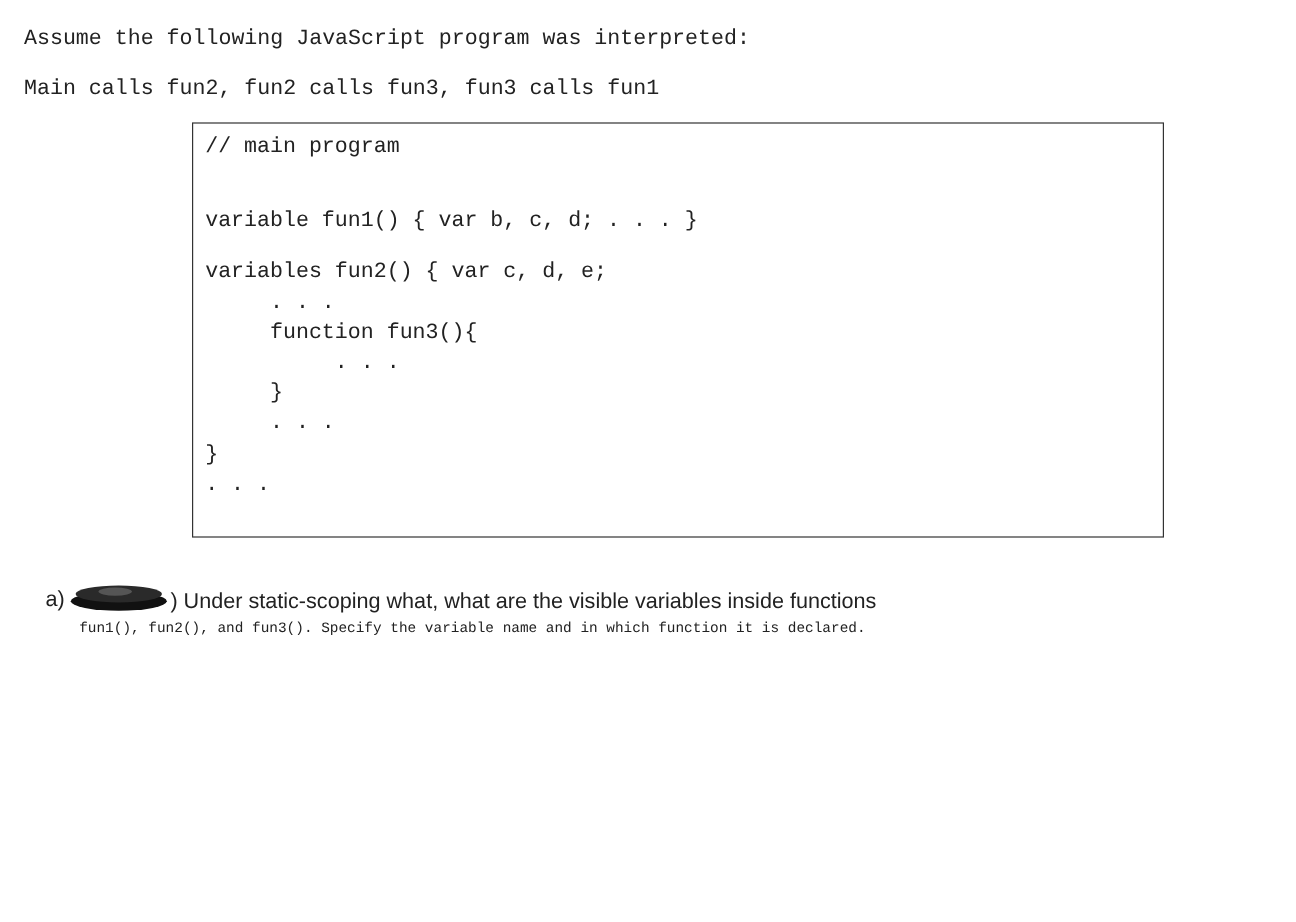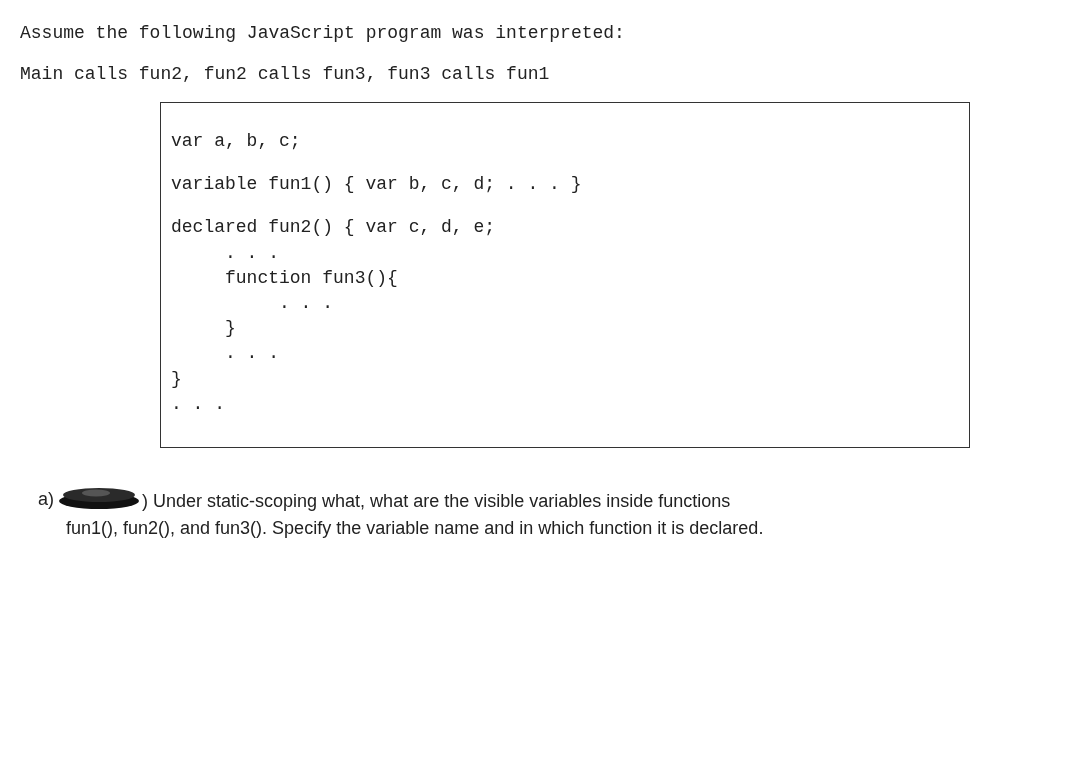--- a/index.html
+++ b/index.html
@@ -52,38 +52,39 @@
       position: relative;
       top: -2px;
     }
     .q-text {
       flex: 1 1 auto;
       font-size: 18px;
       line-height: 1.5;
     }
     .q-continue {
       margin-left: 46px;
-      font-size: 18px;
+      font-size: 12px;
       line-height: 1.5;
+      font-family: Liberation Mono, monospace;
     }
   </style>
 </head>
 <body>
 
 <div class="intro-line">Assume the following JavaScript program was interpreted:</div>
 <div class="intro-line">Main calls fun2, fun2 calls fun3, fun3 calls fun1</div>
 
 <div class="code-box">
   <div class="code-block">
+    <div class="code-line">// main program</div>
     <div class="spacer"></div>
-    <div class="code-line">var a, b, c;</div>
     <div class="spacer"></div>
     <div class="code-line">variable fun1() { var b, c, d; . . . }</div>
     <div class="spacer"></div>
-    <div class="code-line">declared fun2() { var c, d, e;</div>
+    <div class="code-line">variables fun2() { var c, d, e;</div>
     <div class="code-line">     . . .</div>
     <div class="code-line">     function fun3(){</div>
     <div class="code-line">          . . .</div>
     <div class="code-line">     }</div>
     <div class="code-line">     . . .</div>
     <div class="code-line">}</div>
     <div class="code-line">. . .</div>
   </div>
 </div>
 

